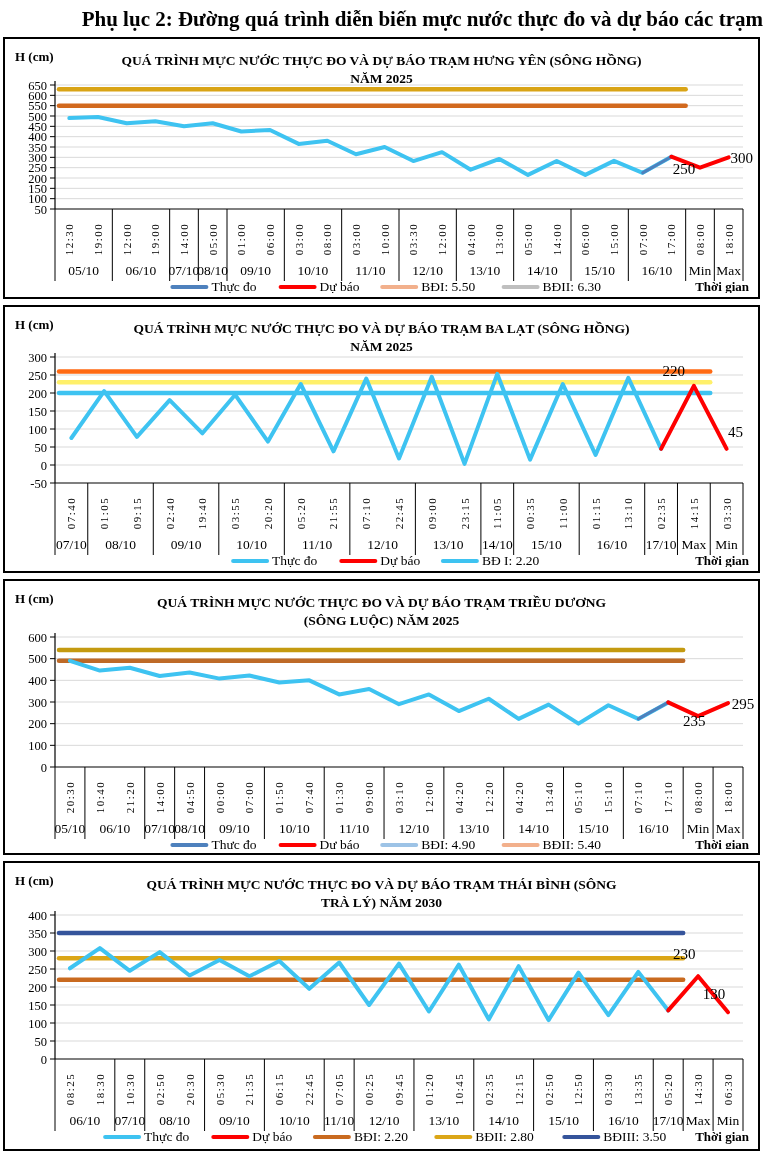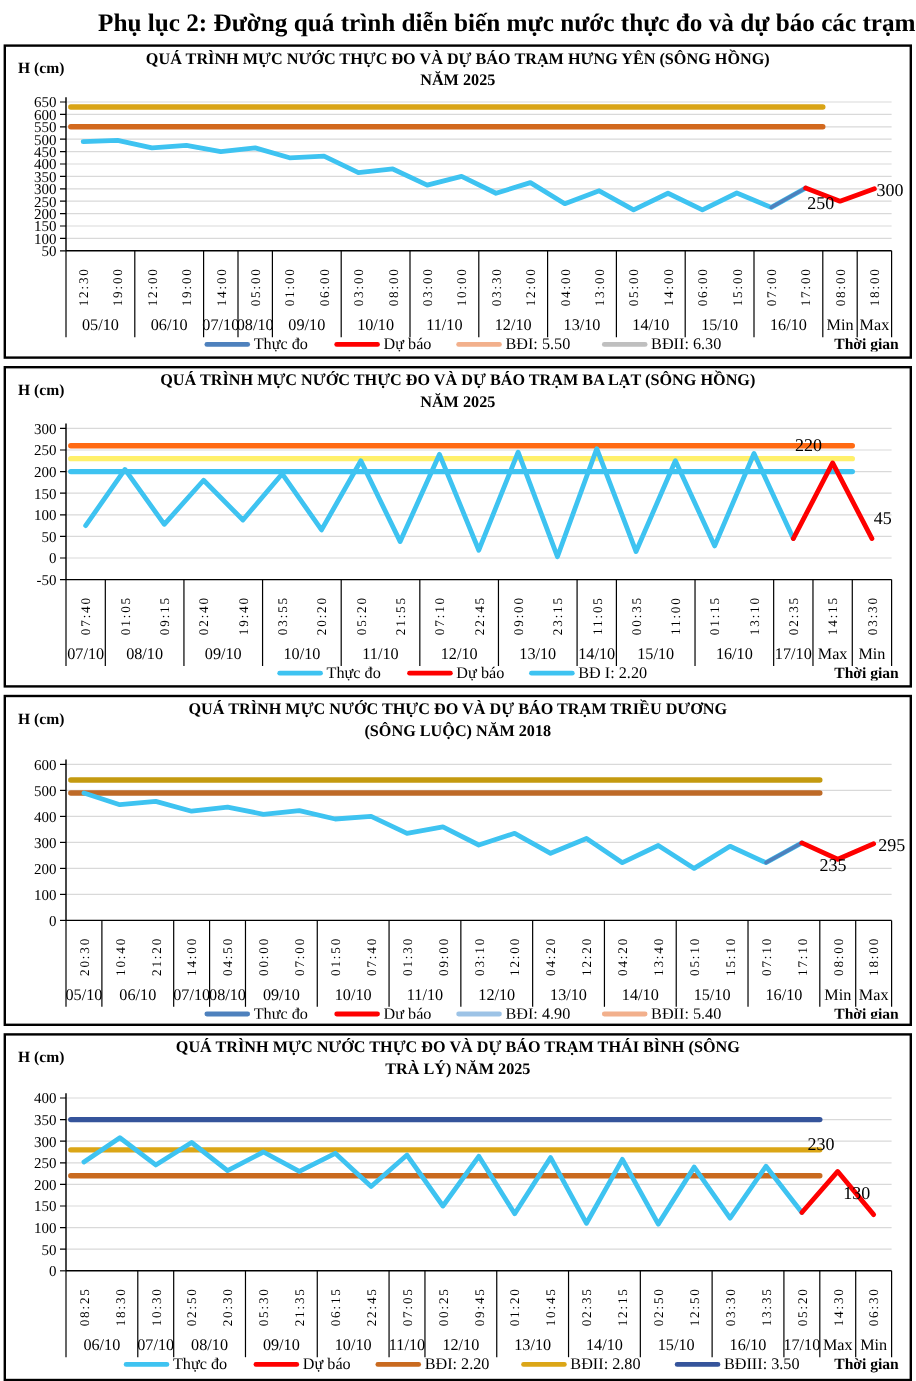--- a/index.html
+++ b/index.html
@@ -1,20 +1,20 @@
 <!DOCTYPE html>
 <html><head>
 <meta charset="utf-8">
 <style>
   html,body{margin:0;padding:0;background:#fff;}
   body{width:763px;height:1151px;font-family:"Liberation Serif",serif;overflow:hidden;}
   .page-title{font-size:21px;font-weight:bold;text-align:right;color:#000;padding:7px 0 5px 0;}
   #charts{padding:0 3px;}
   .chart-box{position:relative;border:2px solid #000;margin-bottom:6px;background:#fff;}
-  .chart-title{position:absolute;top:1px;left:60px;right:60px;text-align:center;font-weight:bold;
+  .chart-title{position:absolute;top:13px;left:60px;right:60px;text-align:center;font-weight:bold;
                font-size:13.5px;line-height:1.32;color:#000;z-index:2;pointer-events:none;}
   .h-label{position:absolute;top:10px;left:10px;font-weight:bold;font-size:13px;color:#000;z-index:2;}
   svg{display:block;}
   svg text{font-family:"Liberation Serif",serif;fill:#000;}
 </style>
 </head>
 <body>
 
 <div class="page-title">Phụ lục 2: Đường quá trình diễn biến mực nước thực đo và dự báo các trạm</div>
 <div id="charts">
@@ -228,21 +228,21 @@
         <line x1="336.3" y1="254" x2="370.3" y2="254" stroke="#FE0000" stroke-width="4" stroke-linecap="round"></line>
         <text x="375.3" y="258" font-size="13.5">Dự báo</text>
         <line x1="437.9" y1="254" x2="471.9" y2="254" stroke="#3EC3F1" stroke-width="4" stroke-linecap="round"></line>
         <text x="476.9" y="258" font-size="13.5">BĐ I: 2.20</text>
         <text x="744" y="258" font-size="13" font-weight="bold" text-anchor="end">Thời gian</text>
       </svg>
     </div>
     <div class="chart-box" style="height: 272px;">
       <div class="chart-title">
         <div>QUÁ TRÌNH MỰC NƯỚC THỰC ĐO VÀ DỰ BÁO TRẠM  TRIỀU DƯƠNG</div>
-        <div>(SÔNG  LUỘC) NĂM 2018</div>
+        <div>(SÔNG  LUỘC) NĂM 2025</div>
       </div>
       <div class="h-label">H (cm)</div>
       <svg width="753" height="268" viewBox="0 0 753 268">
         <line x1="50" y1="56" x2="738" y2="56" stroke="#D9D9D9" stroke-width="1"></line>
         <line x1="45" y1="56" x2="50" y2="56" stroke="#000" stroke-width="1"></line>
         <text x="42" y="60.5" font-size="12.5" text-anchor="end">600</text>
         <line x1="50" y1="77.66666666666666" x2="738" y2="77.66666666666666" stroke="#D9D9D9" stroke-width="1"></line>
         <line x1="45" y1="77.66666666666666" x2="50" y2="77.66666666666666" stroke="#000" stroke-width="1"></line>
         <text x="42" y="82.16666666666666" font-size="12.5" text-anchor="end">500</text>
         <line x1="50" y1="99.33333333333333" x2="738" y2="99.33333333333333" stroke="#D9D9D9" stroke-width="1"></line>
@@ -327,21 +327,21 @@
         <line x1="377.20000000000005" y1="264" x2="411.20000000000005" y2="264" stroke="#9DC3E6" stroke-width="4" stroke-linecap="round"></line>
         <text x="416.20000000000005" y="268" font-size="13.5">BĐI: 4.90</text>
         <line x1="498.6" y1="264" x2="532.6" y2="264" stroke="#F2B08C" stroke-width="4" stroke-linecap="round"></line>
         <text x="537.6" y="268" font-size="13.5">BĐII: 5.40</text>
         <text x="744" y="268" font-size="13" font-weight="bold" text-anchor="end">Thời gian</text>
       </svg>
     </div>
     <div class="chart-box" style="height: 286px;">
       <div class="chart-title">
         <div>QUÁ TRÌNH MỰC NƯỚC THỰC ĐO VÀ DỰ BÁO TRẠM THÁI BÌNH (SÔNG</div>
-        <div>TRÀ LÝ) NĂM 2025</div>
+        <div>TRÀ LÝ) NĂM 2030</div>
       </div>
       <div class="h-label">H (cm)</div>
       <svg width="753" height="282" viewBox="0 0 753 282">
         <line x1="50" y1="52" x2="738" y2="52" stroke="#D9D9D9" stroke-width="1"></line>
         <line x1="45" y1="52" x2="50" y2="52" stroke="#000" stroke-width="1"></line>
         <text x="42" y="56.5" font-size="12.5" text-anchor="end">400</text>
         <line x1="50" y1="70" x2="738" y2="70" stroke="#D9D9D9" stroke-width="1"></line>
         <line x1="45" y1="70" x2="50" y2="70" stroke="#000" stroke-width="1"></line>
         <text x="42" y="74.5" font-size="12.5" text-anchor="end">350</text>
         <line x1="50" y1="88" x2="738" y2="88" stroke="#D9D9D9" stroke-width="1"></line>

